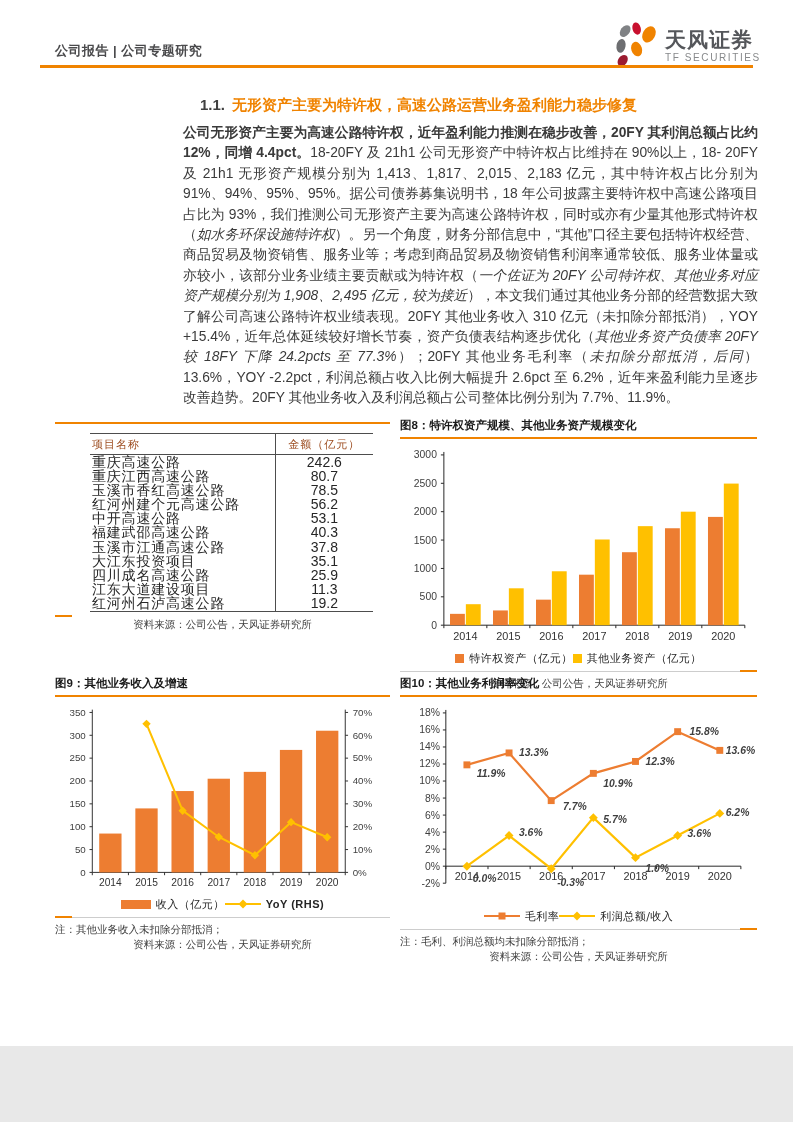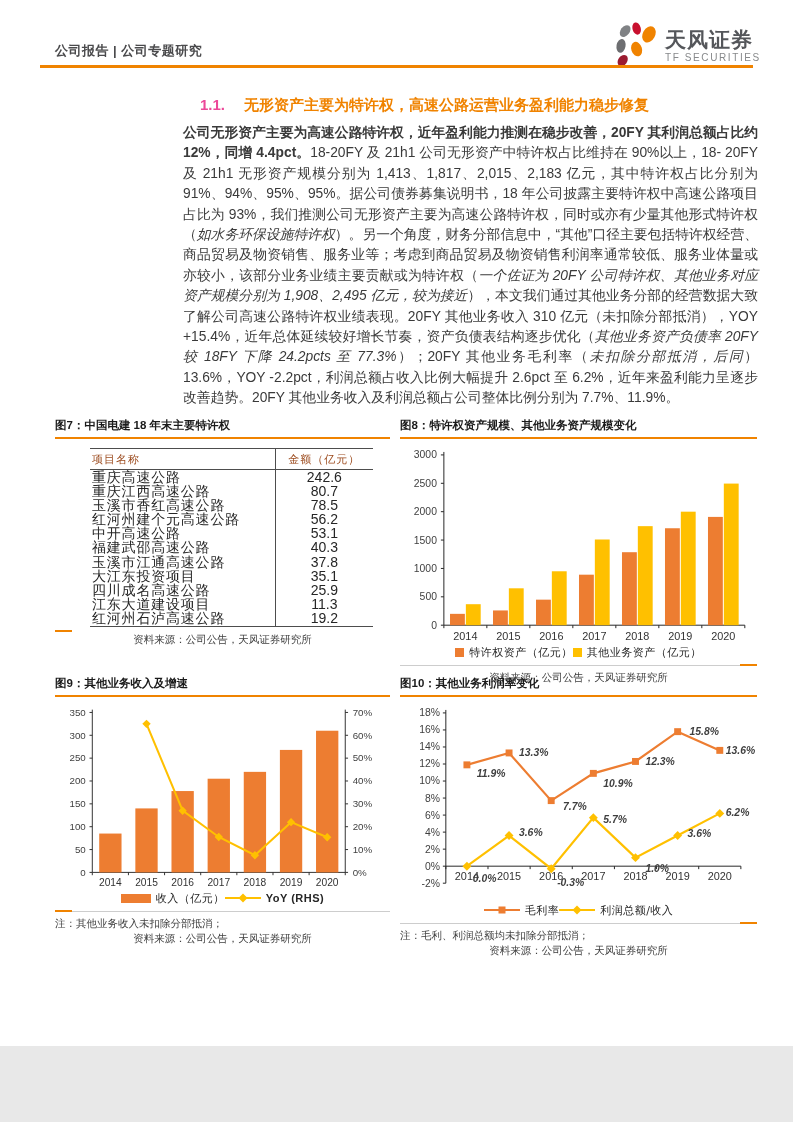--- a/index.html
+++ b/index.html
@@ -6,21 +6,21 @@
   #page{position:relative;width:793px;height:1046px;background:#ffffff;margin:0 auto;
         font-family:"Liberation Sans",sans-serif;overflow:hidden;}
   
   .cat-line{position:absolute;left:55px;top:42px;font-size:13px;font-weight:bold;color:#4A4A4C;letter-spacing:.5px;}
   .logo{position:absolute;left:612px;top:22px;display:flex;align-items:center;gap:7px;}
   .brand-cn{font-size:21px;font-weight:bold;color:#54565A;line-height:23px;letter-spacing:1px;}
   .brand-en{font-size:10px;color:#87898B;letter-spacing:1.6px;margin-top:1px;}
   .hdr-rule{position:absolute;left:40px;top:65px;width:713px;height:3px;background:#F08300;}
   
   .sec-head{position:absolute;left:200px;top:96px;font-size:15px;font-weight:bold;}
-  .sec-num{color:#ec4899;margin-right:19px;}
+  .sec-num{color:#404040;margin-right:7px;}
   .sec-title{color:#F08300;}
   
   .para{position:absolute;left:183px;top:123px;width:575px;font-size:13.8px;line-height:20.4px;
         text-align:justify;color:#3A3A3A;}
   .para .b{font-weight:bold;}
   .para .i{font-style:italic;}
   
   .figcol{position:absolute;}
   #fig7-col{left:55px;top:418px;width:335px;}
   #fig8-col{left:400px;top:418px;width:357px;}
@@ -47,21 +47,21 @@
   .note-sep .dash{position:absolute;top:-2px;width:17px;height:2.5px;background:#F08300;}
   .dash.l{left:0;} .dash.r{right:0;}
   .src{font-size:10.5px;color:#3F3F3F;margin-top:4px;line-height:14px;text-align:center;}
   .note{font-size:10.5px;color:#3F3F3F;margin-top:4px;line-height:14px;}
   
   .chart{display:block;margin-top:8px;}
   .ax{font-size:10.5px;fill:#3F3F3F;font-family:"Liberation Sans",sans-serif;}
   .axx{font-size:11px;fill:#333333;font-family:"Liberation Sans",sans-serif;}
   .plabel{font-size:10.5px;font-style:italic;font-weight:bold;fill:#3F3F3F;
           font-family:"Liberation Sans",sans-serif;}
-  .legend{display:flex;justify-content:center;align-items:center;margin-top:0;}
+  .legend{display:flex;justify-content:center;align-items:center;margin-top:6px;}
   .leg-item{display:flex;align-items:center;gap:5px;}
   .leg-label{font-family:"DejaVu Serif",serif;font-size:11px;color:#262626;letter-spacing:.5px;}
   .sw{display:inline-block;}
   
   .ftr-rule{position:absolute;left:40px;top:1084px;width:713px;height:2.5px;background:#F08300;}
   .ftr-text{position:absolute;left:55px;top:1093px;font-size:12px;color:#3A3A3A;}
   .ftr-page{position:absolute;right:43px;top:1093px;font-size:12px;color:#3A3A3A;}
 </style>
 </head>
 <body>
@@ -85,21 +85,20 @@
   </div>
   <div class="hdr-rule"></div>
 
   <div class="sec-head">
     <span class="sec-num">1.1.</span><span class="sec-title">无形资产主要为特许权，高速公路运营业务盈利能力稳步修复</span>
   </div>
 
   <div class="para" id="para"><span class="b">公司无形资产主要为高速公路特许权，近年盈利能力推测在稳步改善，20FY 其利润总额占比约 12%，同增 4.4pct。</span><span>18-20FY 及 21h1 公司无形资产中特许权占比维持在 90%以上，18- 20FY 及 21h1 无形资产规模分别为 1,413、1,817、2,015、2,183 亿元，其中特许权占比分别为 91%、94%、95%、95%。据公司债券募集说明书，18 年公司披露主要特许权中高速公路项目占比为 93%，我们推测公司无形资产主要为高速公路特许权，同时或亦有少量其他形式特许权（</span><span class="i">如水务环保设施特许权</span><span>）。另一个角度，财务分部信息中，“其他”口径主要包括特许权经营、商品贸易及物资销售、服务业等；考虑到商品贸易及物资销售利润率通常较低、服务业体量或亦较小，该部分业务业绩主要贡献或为特许权（</span><span class="i">一个佐证为 20FY 公司特许权、其他业务对应资产规模分别为 1,908、2,495 亿元，较为接近</span><span>），本文我们通过其他业务分部的经营数据大致了解公司高速公路特许权业绩表现。20FY 其他业务收入 310 亿元（未扣除分部抵消），YOY +15.4%，近年总体延续较好增长节奏，资产负债表结构逐步优化（</span><span class="i">其他业务资产负债率 20FY 较 18FY 下降 24.2pcts 至 77.3%</span><span>）；20FY 其他业务毛利率（</span><span class="i">未扣除分部抵消，后同</span><span>）13.6%，YOY -2.2pct，利润总额占收入比例大幅提升 2.6pct 至 6.2%，近年来盈利能力呈逐步改善趋势。20FY 其他业务收入及利润总额占公司整体比例分别为 7.7%、11.9%。</span></div>
 
   <div class="figcol" id="fig7-col">
-    <div class="figcap">图7：中国电建 18 年末主要特许权</div>
     <div class="cap-rule"></div>
     <div class="ftable" id="ftable">
       <div class="vdiv"></div>
       <div class="thead">
         <div class="h2">
           <div class="c1">项目名称</div>
           <div class="c2">金额（亿元）</div>
         </div>
       </div>
       <div id="trows">

